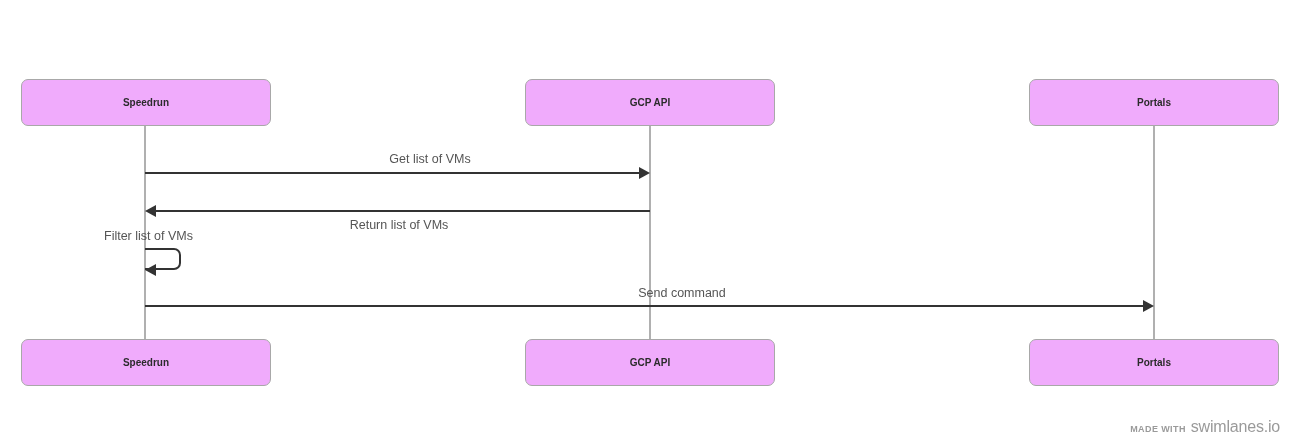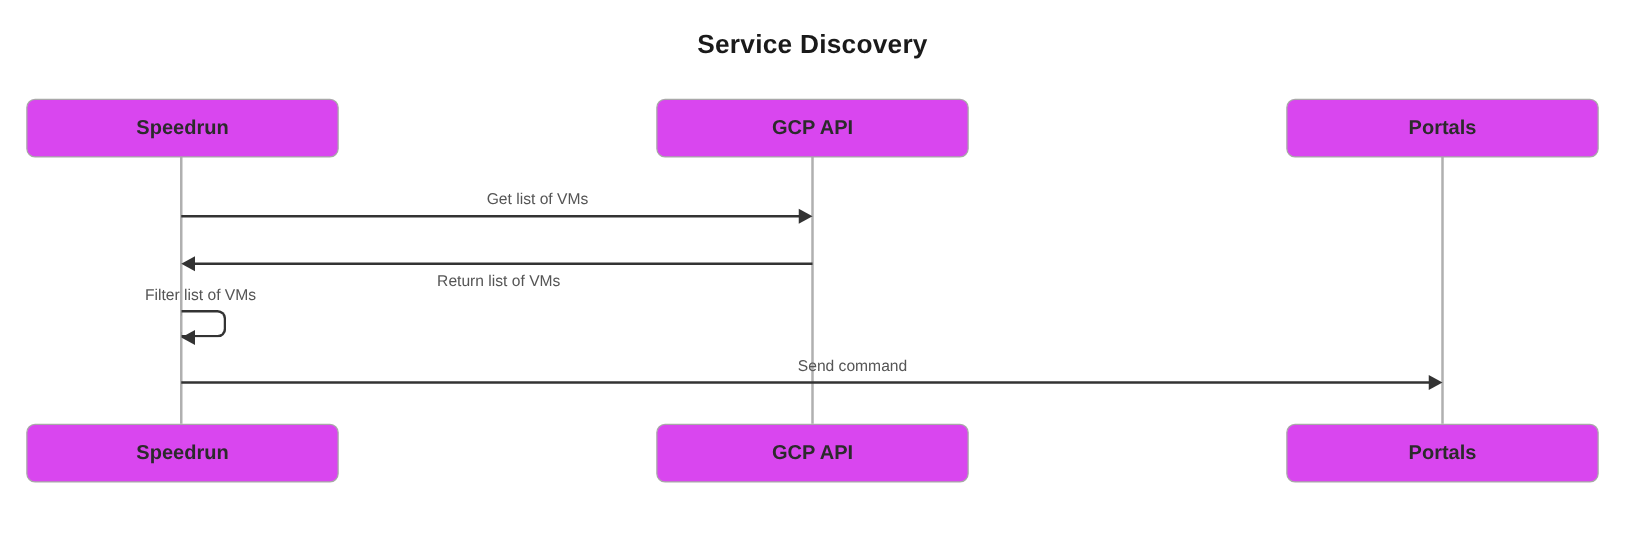--- a/index.html
+++ b/index.html
@@ -34,25 +34,25 @@
     position: absolute;
     width: 2px;
     background: #b0b0b0;
   }
   .participant-box {
     position: absolute;
     box-sizing: border-box;
     height: 47px;
     border: 1.6px solid #a8a8a8;
     border-radius: 7px;
-    background: #d946ef;
+    background: #f0abfc;
     display: flex;
     align-items: center;
     justify-content: center;
-    font-size: 16px;
+    font-size: 10px;
     font-weight: bold;
     color: #2b2b2b;
   }
   .msg-line {
     position: absolute;
     height: 2px;
     background: #333333;
   }
   .arrow-head {
     position: absolute;
@@ -103,21 +103,20 @@
     font-size: 16px;
     color: #9a9a9a;
     letter-spacing: -0.2px;
   }
 </style>
 </head>
 <body>
 
 <div id="canvas">
 
-  <div class="diagram-title">Service Discovery</div>
 
   <div class="lifeline" style="left:144px; top:125px; height:214px;"></div>
   <div class="lifeline" style="left:649px; top:125px; height:214px;"></div>
   <div class="lifeline" style="left:1153px; top:125px; height:214px;"></div>
 
   <div class="participant-box" style="left:21px; top:79px; width:250px;">
     <span>Speedrun</span>
   </div>
   <div class="participant-box" style="left:525px; top:79px; width:250px;">
     <span>GCP API</span>
@@ -127,32 +126,36 @@
   </div>
 
   <div class="msg-label centered" style="left:399px; top:152px;margin-left:31px;">Get list of VMs</div>
   <div class="msg-line" style="left:145px; top:172px; width:495px;"></div>
   <div class="arrow-head right" style="left:639px; top:167px;"></div>
 
   <div class="msg-label centered" style="left:399px; top:190px;margin-top:28px;">Return list of VMs</div>
   <div class="msg-line" style="left:156px; top:210px; width:494px;"></div>
   <div class="arrow-head left" style="left:145px; top:205px;"></div>
 
-  <div class="msg-label" style="left:116px; top:229px;">Filter list of VMs</div>
+  <div class="msg-label" style="left:104px; top:229px;">Filter list of VMs</div>
   <div class="self-loop" style="left:145px; top:248px; width:36px; height:22px;"></div>
   <div class="arrow-head left" style="left:145px; top:264px;"></div>
 
   <div class="msg-label centered" style="left:682px; top:286px;">Send command</div>
   <div class="msg-line" style="left:145px; top:305px; width:999px;"></div>
   <div class="arrow-head right" style="left:1143px; top:300px;"></div>
 
   <div class="participant-box" style="left:21px; top:339px; width:250px;">
     <span>Speedrun</span>
   </div>
   <div class="participant-box" style="left:525px; top:339px; width:250px;">
     <span>GCP API</span>
   </div>
   <div class="participant-box" style="left:1029px; top:339px; width:250px;">
     <span>Portals</span>
   </div>
 
+  <div class="watermark">
+    <span class="watermark-made">MADE WITH</span>
+    <span class="watermark-brand">swimlanes.io</span>
+  </div>
 
 </div>
 
 </body></html>

